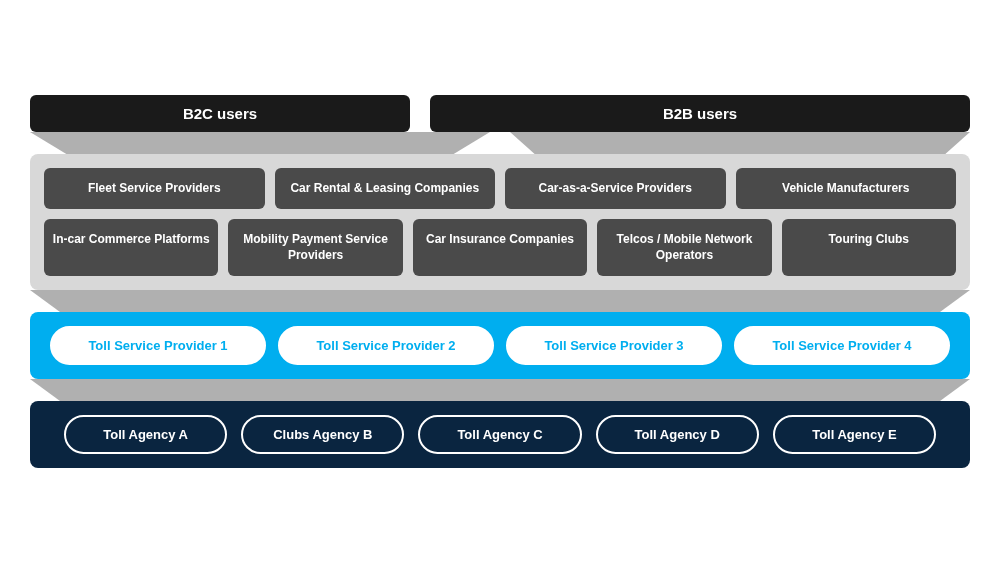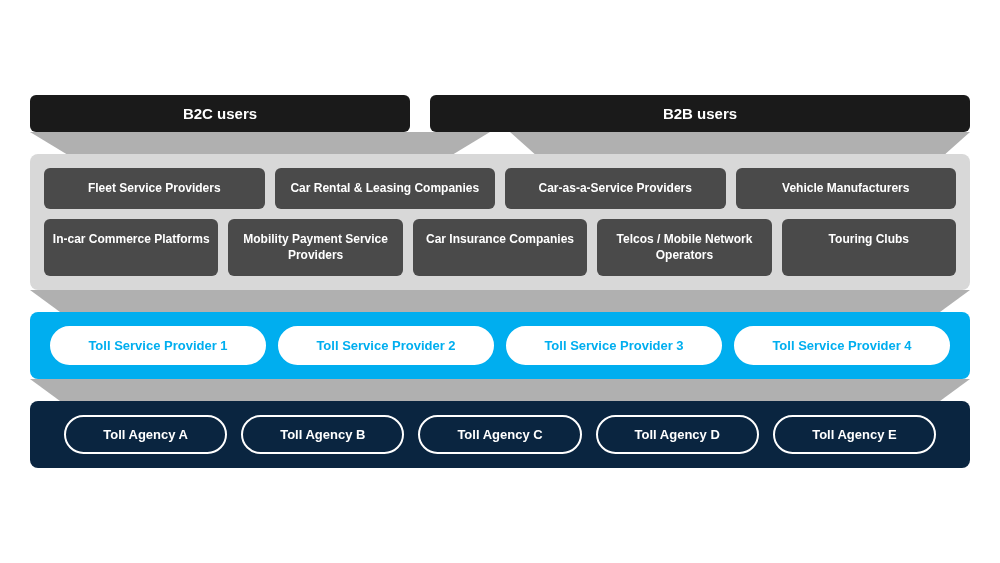--- a/index.html
+++ b/index.html
@@ -192,18 +192,18 @@
   </div>
 
   <div class="mid-arrow">
     <svg viewBox="0 0 940 22" preserveAspectRatio="none">
       <polygon points="0,0 940,0 910,22 30,22" fill="#b0b0b0"></polygon>
     </svg>
   </div>
 
   <div class="agency-panel">
     <div class="agency-box">Toll Agency A</div>
-    <div class="agency-box">Toll Agency B</div>
+    <div class="agency-box">Clubs Agency B</div>
     <div class="agency-box">Toll Agency C</div>
     <div class="agency-box">Toll Agency D</div>
     <div class="agency-box">Toll Agency E</div>
   </div>
 </div>
 
 </body></html>

